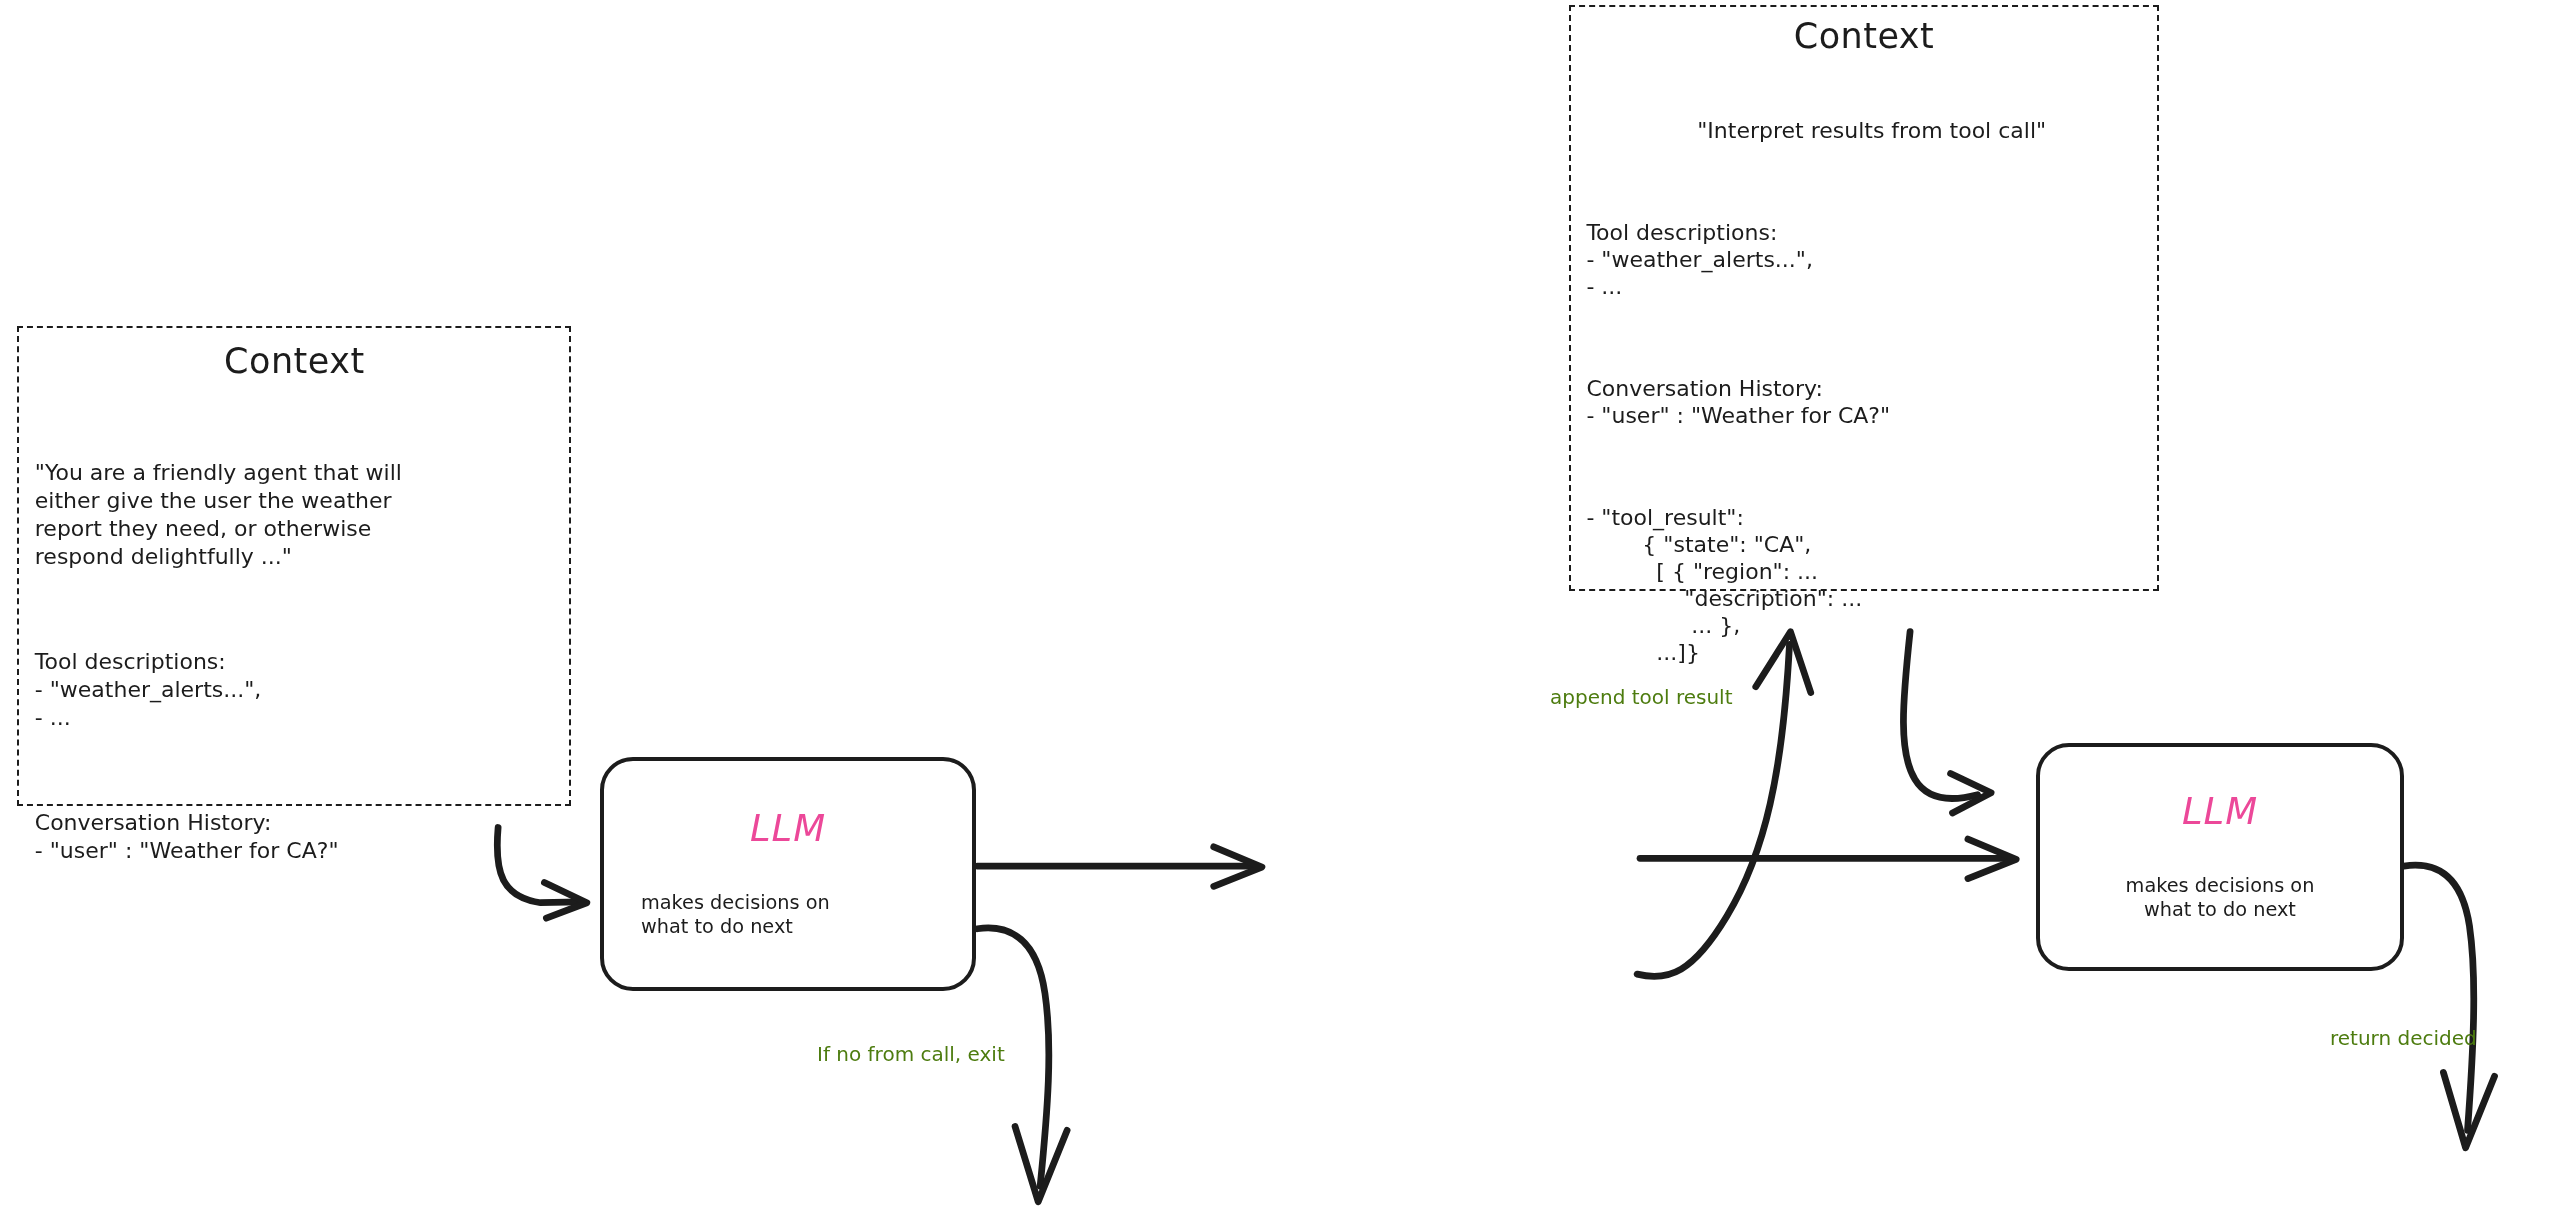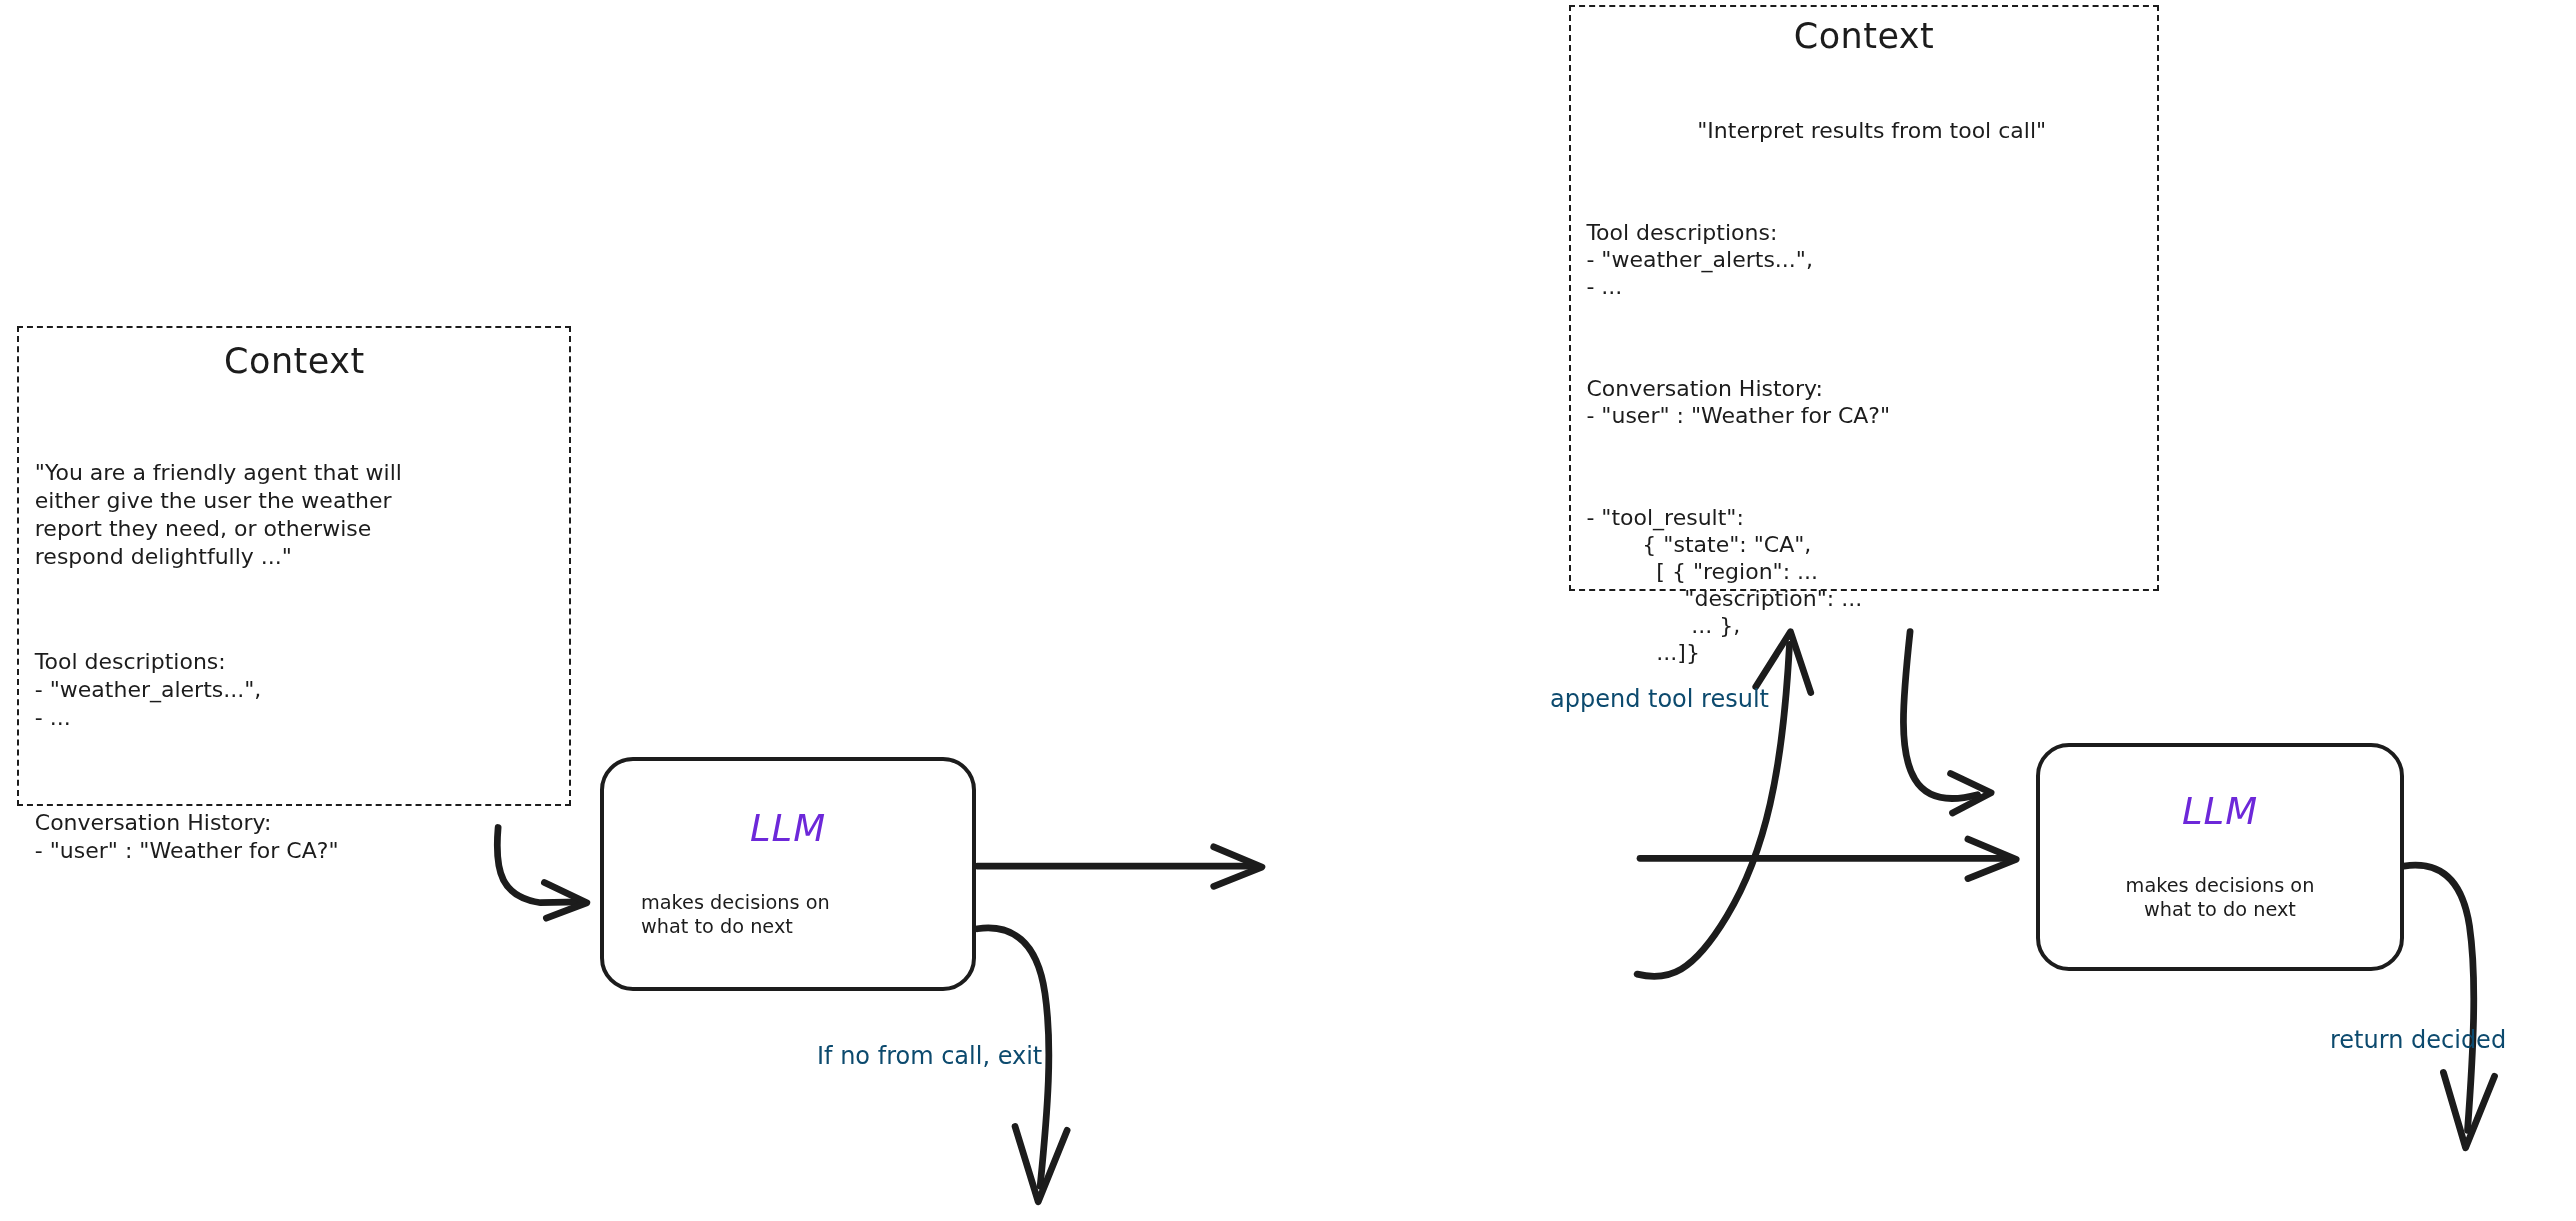--- a/index.html
+++ b/index.html
@@ -67,21 +67,21 @@
   #node-llm1 { left: 600px;  top: 757px; width: 376px; height: 234px; }
   #node-tool { left: 1274px; top: 751px; width: 363px; height: 235px; }
   #node-llm2 { left: 2036px; top: 743px; width: 368px; height: 228px; }
 
   .node-title {
     font-size: 37px;
     line-height: 1;
     font-style: italic;
     letter-spacing: 1px;
     margin-bottom: 44px;
-    color: #6d28d9;
+    color: #ec4899;
   }
   #node-tool .node-title { font-style: normal; }
   .node-sub {
     font-size: 19.3px;
     line-height: 24px;
     text-align: left;
     white-space: pre-line;
     align-self: flex-start;
     margin-left: 37px;
     color: #1c1c1c;
@@ -93,23 +93,23 @@
   #arrows {
     position: absolute;
     left: 0; top: 0;
     width: 2576px; height: 1221px;
     pointer-events: none;
   }
 
   
   .edge-label {
     position: absolute;
-    font-size: 24px;
+    font-size: 20px;
     line-height: 1;
-    color: #0c4a6e;
+    color: #4d7c0f;
     white-space: nowrap;
   }
   #lbl-append  { left: 1550px; top: 687px; }
   #lbl-exit    { left: 817px;  top: 1044px; }
   #lbl-return  { left: 2330px; top: 1028px; }
 </style>
 </head>
 <body>
 
 <div id="canvas">

